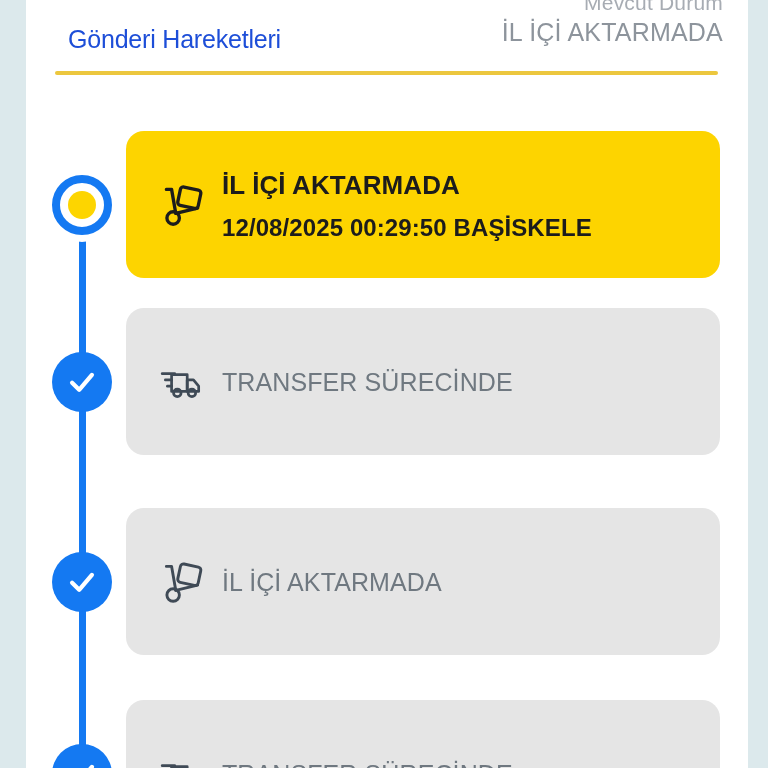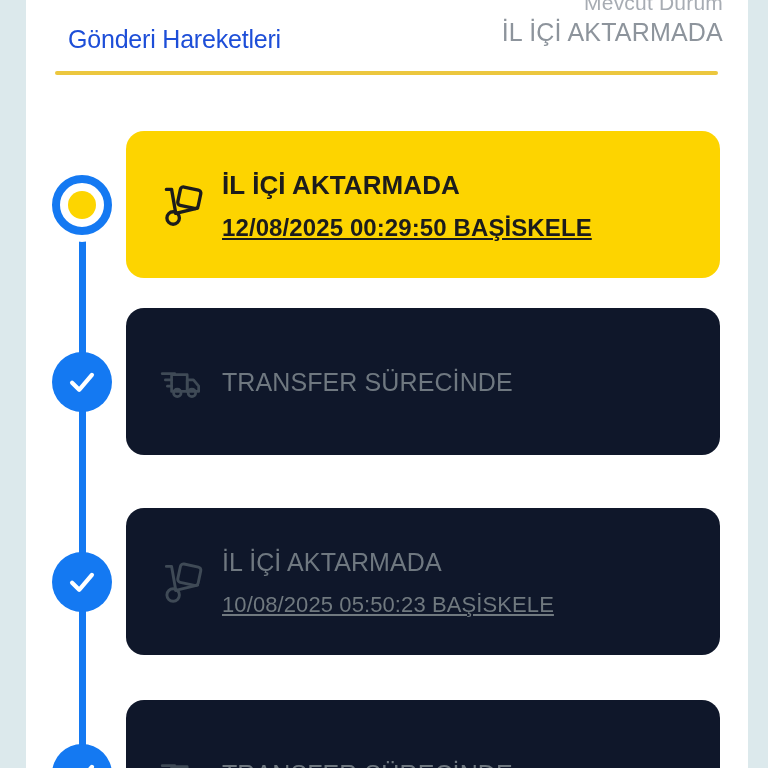--- a/index.html
+++ b/index.html
@@ -140,21 +140,21 @@
   }
 
   .marker.done svg { width: 34px; height: 34px; display: block; }
 
   .card {
     position: absolute;
     left: 100px;
     width: 594px;
     height: 147px;
     border-radius: 18px;
-    background: #0f172a;
+    background: #e5e5e5;
   }
 
   .card.active {
     background: #fdd400;
   }
 
   .card-icon {
     position: absolute;
     left: 28px;
     top: 50%;
@@ -183,21 +183,20 @@
     line-height: 46px;
     white-space: nowrap;
   }
 
   .card-detail {
     font-size: 22px;
     color: #70797f;
     letter-spacing: 0.1px;
     line-height: 40px;
     white-space: nowrap;
-    text-decoration: underline;
   }
 
   .card.active .card-status {
     color: #1c1c1c;
     font-weight: bold;
     font-size: 26px;
   }
 
   .card.active .card-detail {
     color: #1c1c1c;
@@ -279,21 +278,20 @@
         <div class="card-icon">
           <svg viewBox="0 0 48 48" fill="none" stroke="#3f4a56" stroke-width="2.8" stroke-linecap="round" stroke-linejoin="round">
             <rect x="21" y="8" width="20" height="18" rx="3" transform="rotate(12 31 17)"></rect>
             <path d="M9 9 h5 l4 23"></path>
             <path d="M18 32 l21 -5"></path>
             <circle cx="15.5" cy="36.5" r="6"></circle>
           </svg>
         </div>
         <div class="card-text">
           <div class="card-status">İL İÇİ AKTARMADA</div>
-          <div class="card-detail">10/08/2025   05:50:23   BAŞİSKELE</div>
         </div>
       </div>
     </div>
 
     <div class="event e3">
       <div class="marker done">
         <svg viewBox="0 0 24 24" fill="none" stroke="#ffffff" stroke-width="3" stroke-linecap="round" stroke-linejoin="round">
           <path d="M5 12.5 L10 17.5 L19 7"></path>
         </svg>
       </div>

